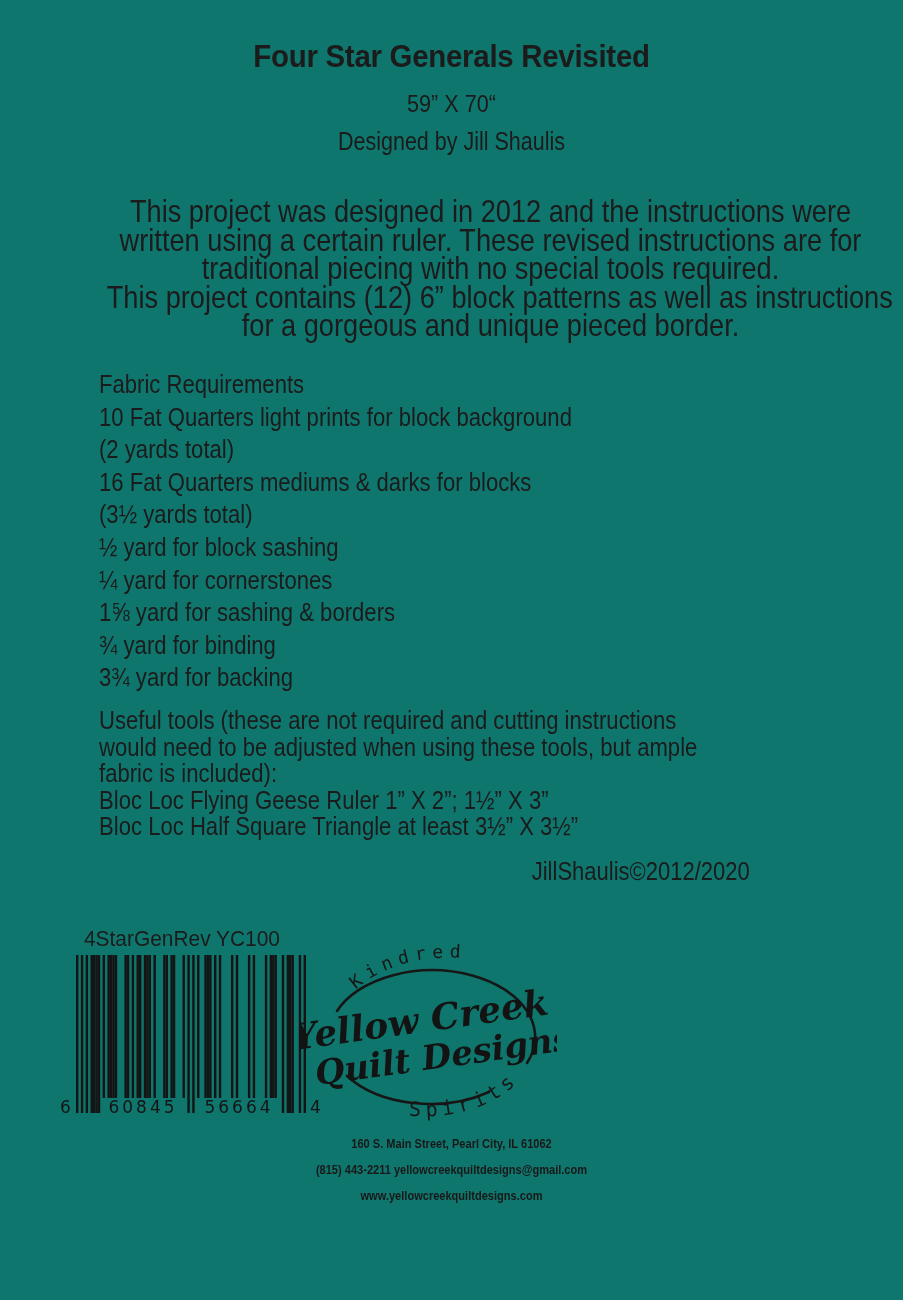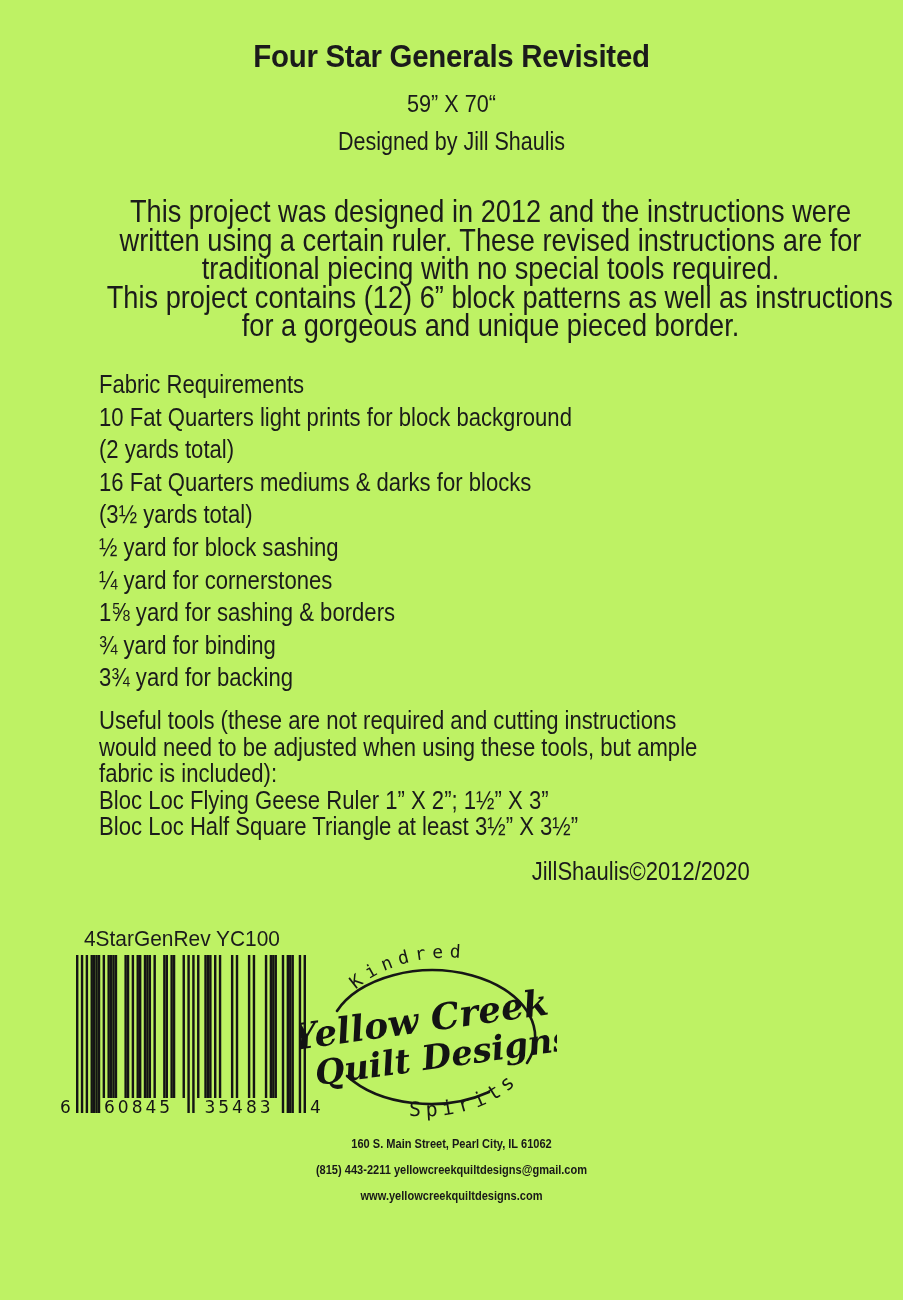--- a/index.html
+++ b/index.html
@@ -1,17 +1,17 @@
 <!DOCTYPE html>
 <html><head>
 <meta charset="utf-8">
 <style>
   html,body{margin:0;padding:0;background:#fff;}
   .page{
-    position:relative;width:903px;height:1300px;background:#bef264;
+    position:relative;width:903px;height:1300px;background:#0f766e;
     font-family:"Liberation Sans",sans-serif;color:#1b1b1b;overflow:hidden;
   }
   .centerline{position:absolute;left:0;width:100%;text-align:center;}
   .title{font-size:32px;font-weight:bold;transform:scaleX(.92);transform-origin:50% 0;letter-spacing:-.3px;}
   .size{font-size:24px;transform:scaleX(.9);transform-origin:50% 0;}
   .designer{font-size:25px;transform:scaleX(.86);transform-origin:50% 0;}
   .intro{position:absolute;top:197px;left:0;width:100%;text-align:center;font-size:32px;line-height:28.6px;margin-left:39px;}
   .intro .ln{transform:scaleX(.85);transform-origin:50% 50%;white-space:nowrap;}
   .fabric{position:absolute;top:368px;left:99px;font-size:26px;line-height:32.6px;
           transform:scaleX(.85);transform-origin:0 0;white-space:nowrap;}
@@ -20,21 +20,21 @@
   .copyright{position:absolute;top:857px;right:153px;font-size:25px;white-space:nowrap;
              transform:scaleX(.88);transform-origin:100% 0;}
   .sku{position:absolute;top:926px;left:84px;font-size:22px;white-space:nowrap;
        transform:scaleX(.95);transform-origin:0 0;}
   .barcode{position:absolute;top:955px;left:76px;width:230px;height:172px;}
   .barcode svg{position:absolute;top:0;left:0;overflow:visible;}
   .barcode rect{fill:#141414;}
   .bd{position:absolute;top:142px;font-family:"DejaVu Sans",sans-serif;font-size:17px;
       letter-spacing:3px;color:#141414;}
   .bd0{left:-16px;}
-  .bd1{left:28px;width:78px;}
+  .bd1{left:28px;width:78px;text-align:center;}
   .bd2{left:124px;width:78px;text-align:center;}
   .bd3{left:234px;}
   .logo{position:absolute;top:933px;left:301px;width:256px;height:206px;}
   .ring{fill:none;stroke:#161616;stroke-width:2.6;stroke-linecap:round;}
   .arcword{font-family:"DejaVu Sans Mono",monospace;font-size:18px;letter-spacing:6px;fill:#161616;}
   .arcword2{font-family:"DejaVu Sans Mono",monospace;font-size:20px;letter-spacing:5px;fill:#161616;}
   .script{font-family:"DejaVu Serif",serif;font-style:italic;font-weight:bold;fill:#131313;}
   .s1{font-size:36px;}
   .s2{font-size:34px;}
   .footer{position:absolute;top:1131px;left:0;width:100%;text-align:center;
@@ -129,21 +129,21 @@
         <rect x="198.53" y="0" width="2.42" height="143"></rect>
         <rect x="205.79" y="0" width="2.42" height="158"></rect>
         <rect x="210.63" y="0" width="2.42" height="158"></rect>
         <rect x="213.05" y="0" width="2.42" height="158"></rect>
         <rect x="215.47" y="0" width="2.42" height="158"></rect>
         <rect x="222.74" y="0" width="2.42" height="158"></rect>
         <rect x="227.58" y="0" width="2.42" height="158"></rect>
       </svg>
     <span class="bd bd0">6</span>
     <span class="bd bd1">60845</span>
-    <span class="bd bd2">35483</span>
+    <span class="bd bd2">56664</span>
     <span class="bd bd3">4</span>
   </div>
 
   <div class="logo">
     <svg viewBox="0 0 256 206" width="256" height="206">
       <defs>
         <path id="arcTop" d="M40,76 A114,76 0 0 1 224,44"></path>
         <path id="arcBottom" d="M64,172 A110,72 0 0 0 224,140"></path>
       </defs>
       <path class="ring" d="M36,78 A102,66 0 0 1 226,130"></path>

